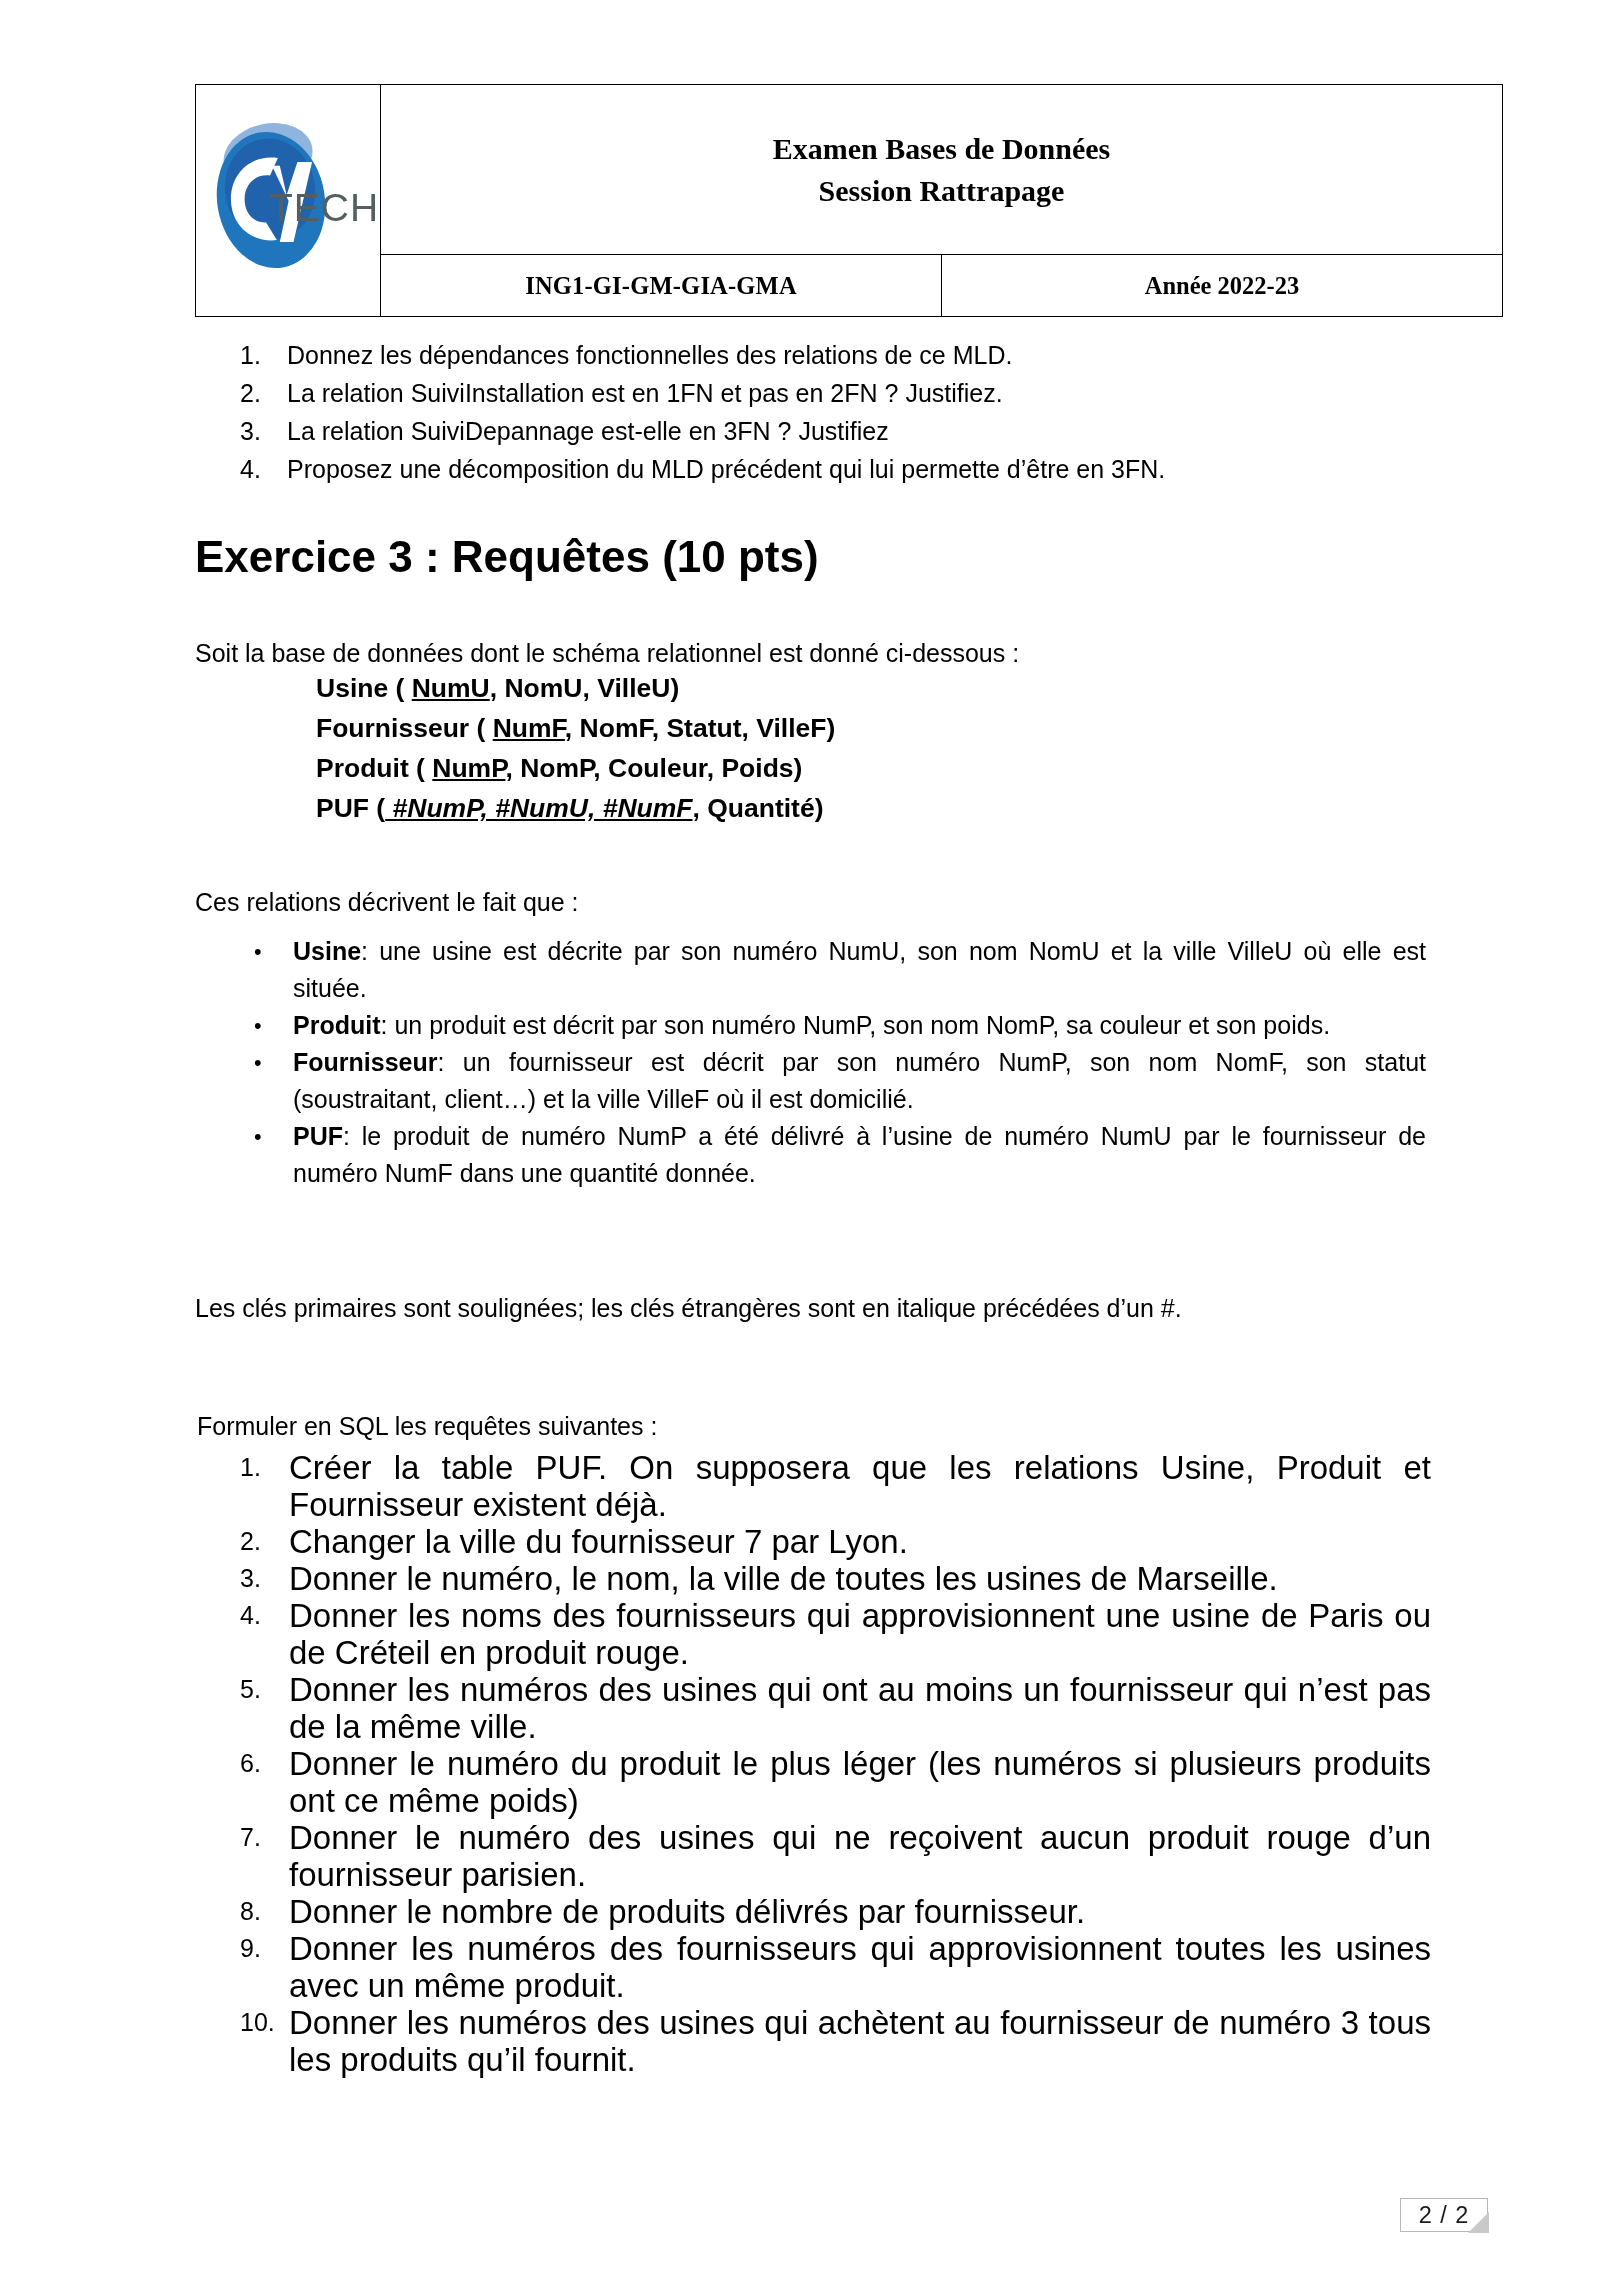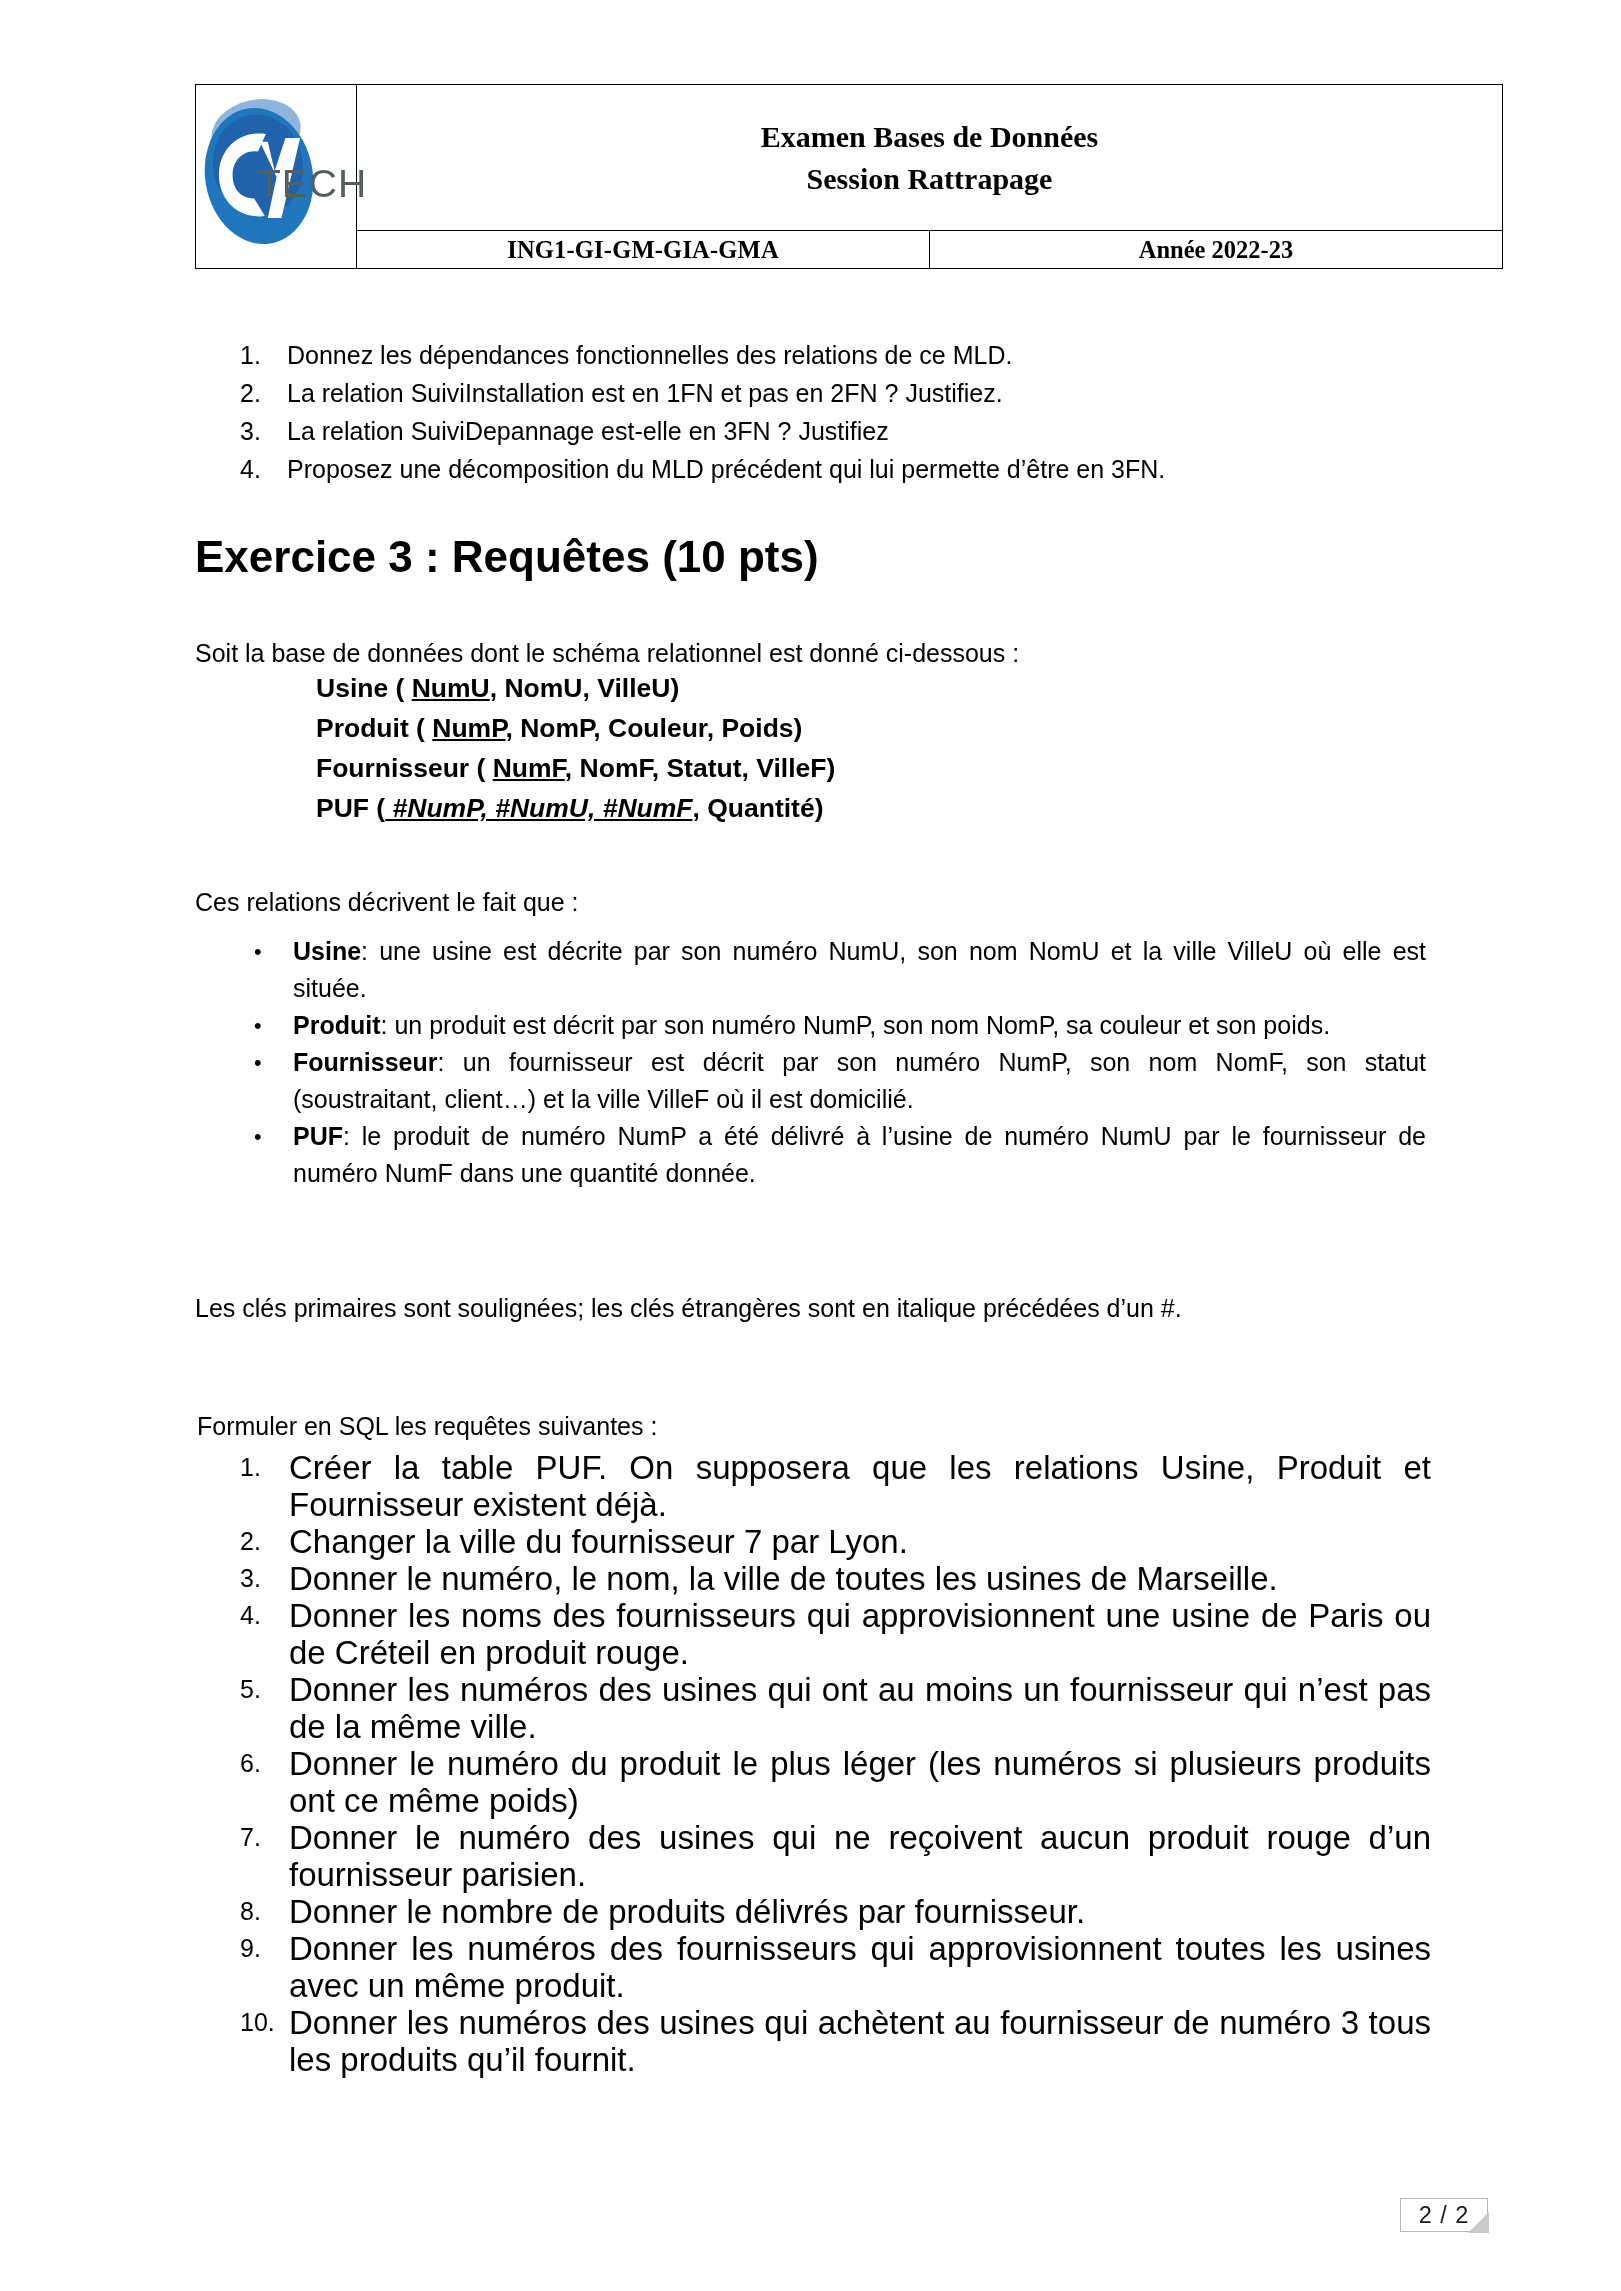--- a/index.html
+++ b/index.html
@@ -26,21 +26,21 @@
   .header-table {
     position: absolute;
     left: 195px;
     top: 84px;
     width: 1308px;
     border-collapse: collapse;
     table-layout: fixed;
   }
   .header-table td {
     border: 1.5px solid #000;
-    padding: 0;
+    padding: 12px;
     vertical-align: middle;
   }
   .cell-logo {
     width: 160px;
     height: 182px;
     text-align: center;
   }
   .cell-title {
     height: 145px;
     text-align: center;
@@ -302,22 +302,22 @@
       <span class="num-text">Proposez une décomposition du MLD précédent qui lui permette d’être en 3FN.</span>
     </div>
   </div>
 
   <div class="h2">Exercice 3 : Requêtes (10 pts)</div>
 
   <div class="p-intro txt">Soit la base de données dont le schéma relationnel est donné ci-dessous :</div>
 
   <div class="schema">
     <div><span>Usine ( </span><span class="u">NumU</span><span>, NomU, VilleU)</span></div>
+    <div><span>Fournisseur ( </span><span class="u">NumF</span><span>, NomF, Statut, VilleF)</span></div>
     <div><span>Produit ( </span><span class="u">NumP</span><span>, NomP, Couleur,  Poids)</span></div>
-    <div><span>Fournisseur ( </span><span class="u">NumF</span><span>, NomF, Statut, VilleF)</span></div>
     <div><span>PUF (</span><span class="fk"> #NumP,  #NumU,  #NumF</span><span>, Quantité)</span></div>
   </div>
 
   <div class="p-desc txt">Ces relations décrivent le fait que :</div>
 
   <div class="blist">
     <div class="b-row">
       <span class="bullet">•</span>
       <span class="b-text"><b>Usine</b><span>: une usine est décrite par son numéro NumU, son nom NomU et la ville VilleU où elle est située.</span></span>
     </div>

